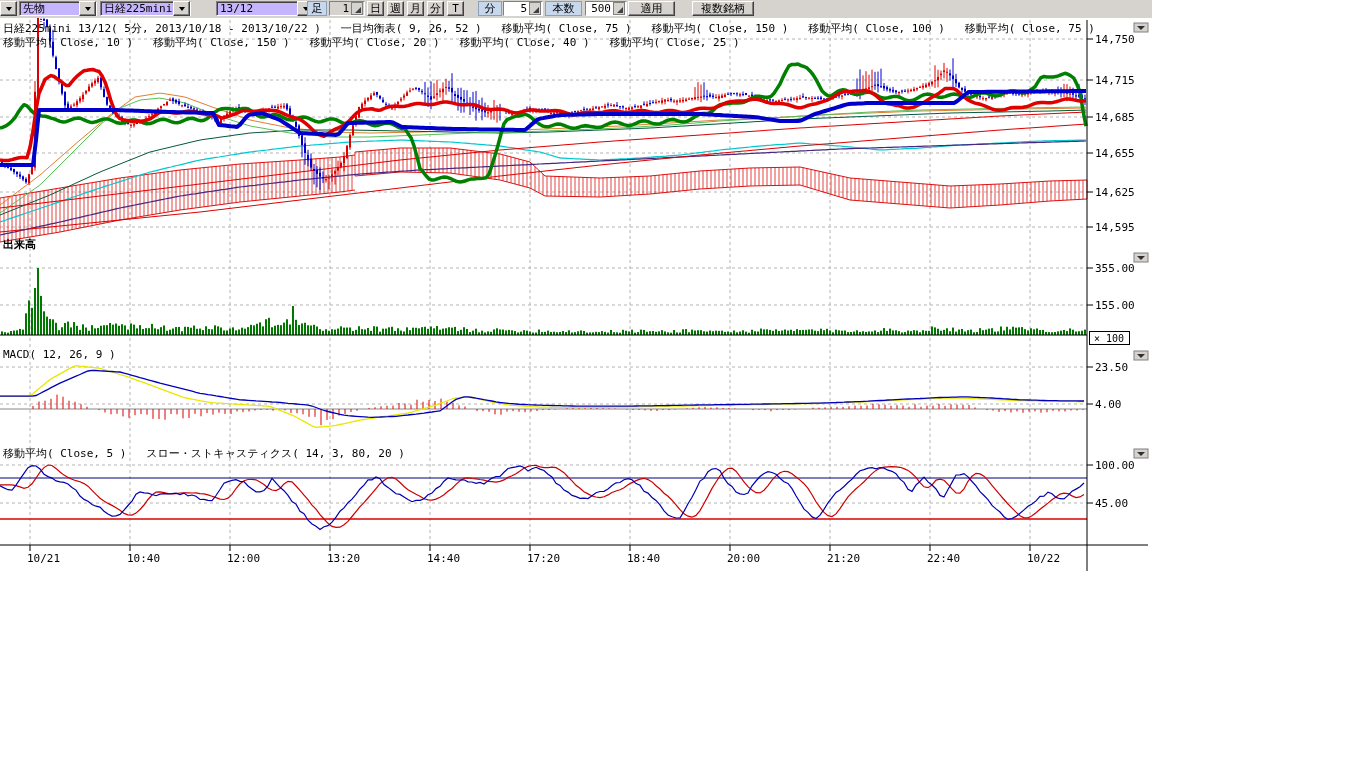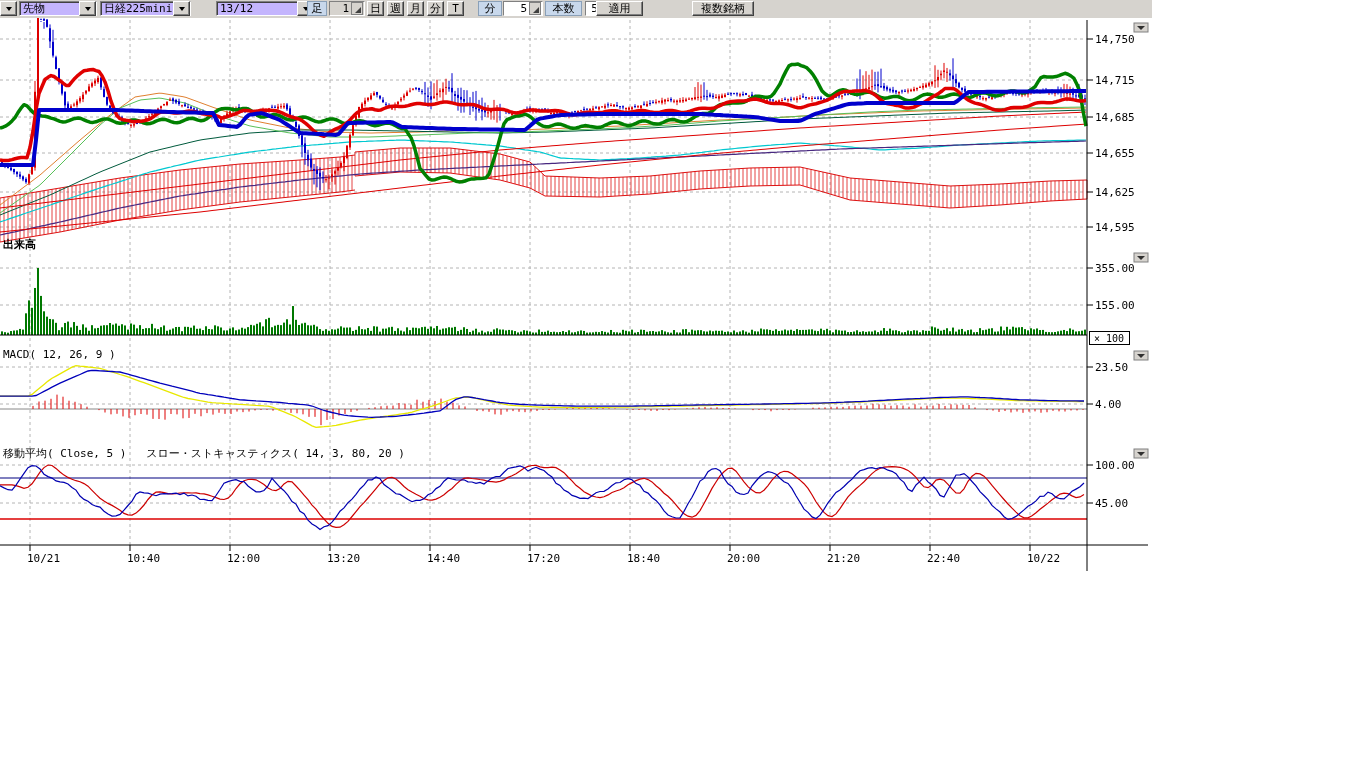--- a/index.html
+++ b/index.html
@@ -1717,24 +1717,26 @@
         <span class="knob"></span>
     </div>
     <div class="tb toggle-on" style="left:545px;width:37px;">
         <span>本数</span>
       </div>
     <div class="tb spin" style="left:561px;width:42px;margin-left:24px;">
       <span class="num">500</span>
         <span class="knob"></span>
     </div>
 
-    <div class="tb raised btn" style="left:596px;width:47px;">
+    <div class="tb raised btn" style="left:628px;width:47px;">
         <span>適用</span>
       </div>
     <div class="tb raised btn" style="left:692px;width:62px;">
         <span>複数銘柄</span>
       </div>
   </div>
 
+  <div class="cl" style="left:3px;top:21px;">日経225mini 13/12( 5分, 2013/10/18 - 2013/10/22 )   一目均衡表( 9, 26, 52 )   移動平均( Close, 75 )   移動平均( Close, 150 )   移動平均( Close, 100 )   移動平均( Close, 75 )</div>
+  <div class="cl" style="left:3px;top:35px;">移動平均( Close, 10 )   移動平均( Close, 150 )   移動平均( Close, 20 )   移動平均( Close, 40 )   移動平均( Close, 25 )</div>
   <div class="cl" style="left:3px;top:237px;font-weight:bold;">出来高</div>
   <div class="cl" style="left:3px;top:348px;">MACD( 12, 26, 9 )</div>
   <div class="cl" style="left:3px;top:446px;">移動平均( Close, 5 )   スロー・ストキャスティクス( 14, 3, 80, 20 )</div>
 </div>
 
 </body></html>

